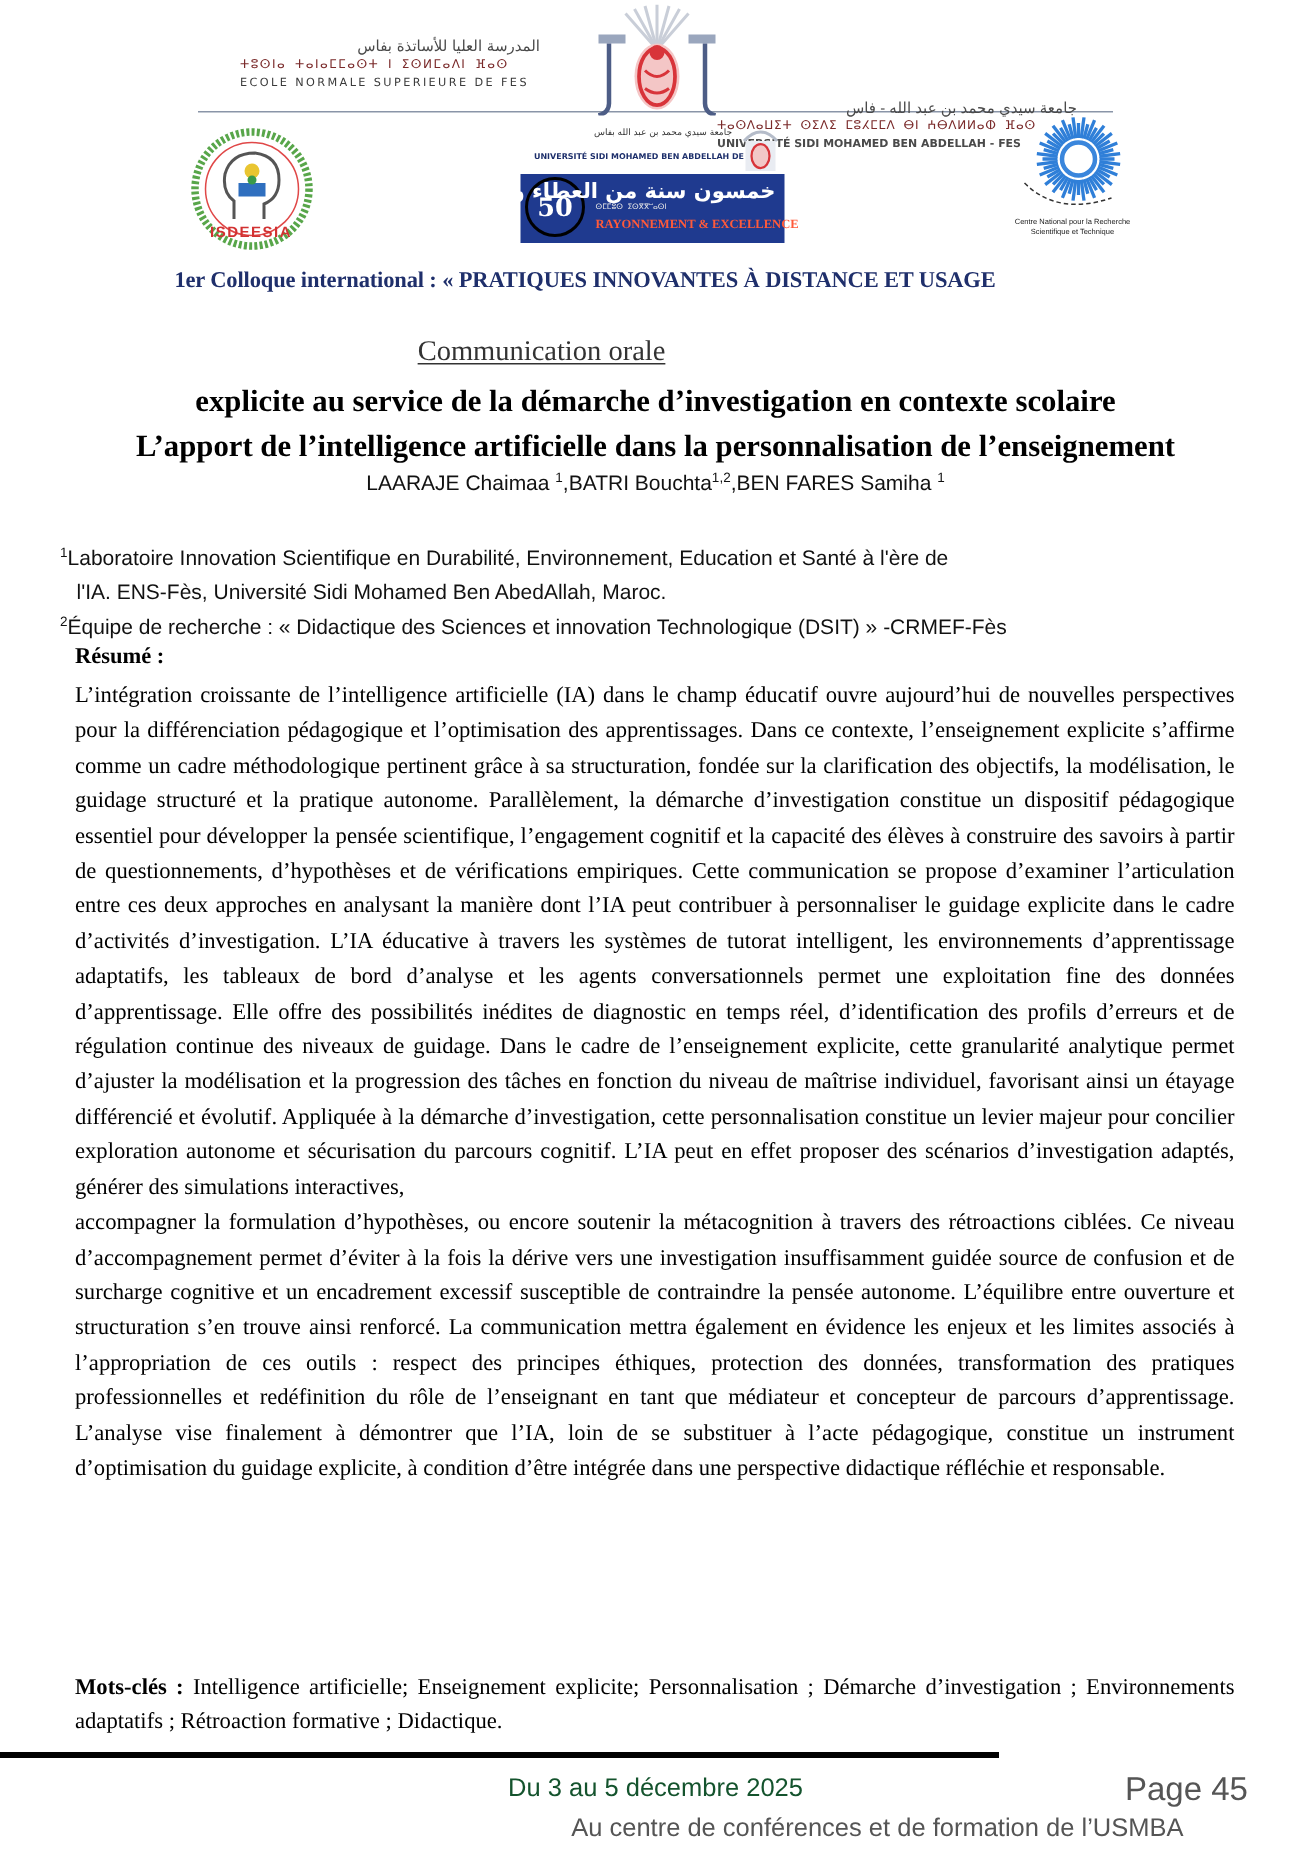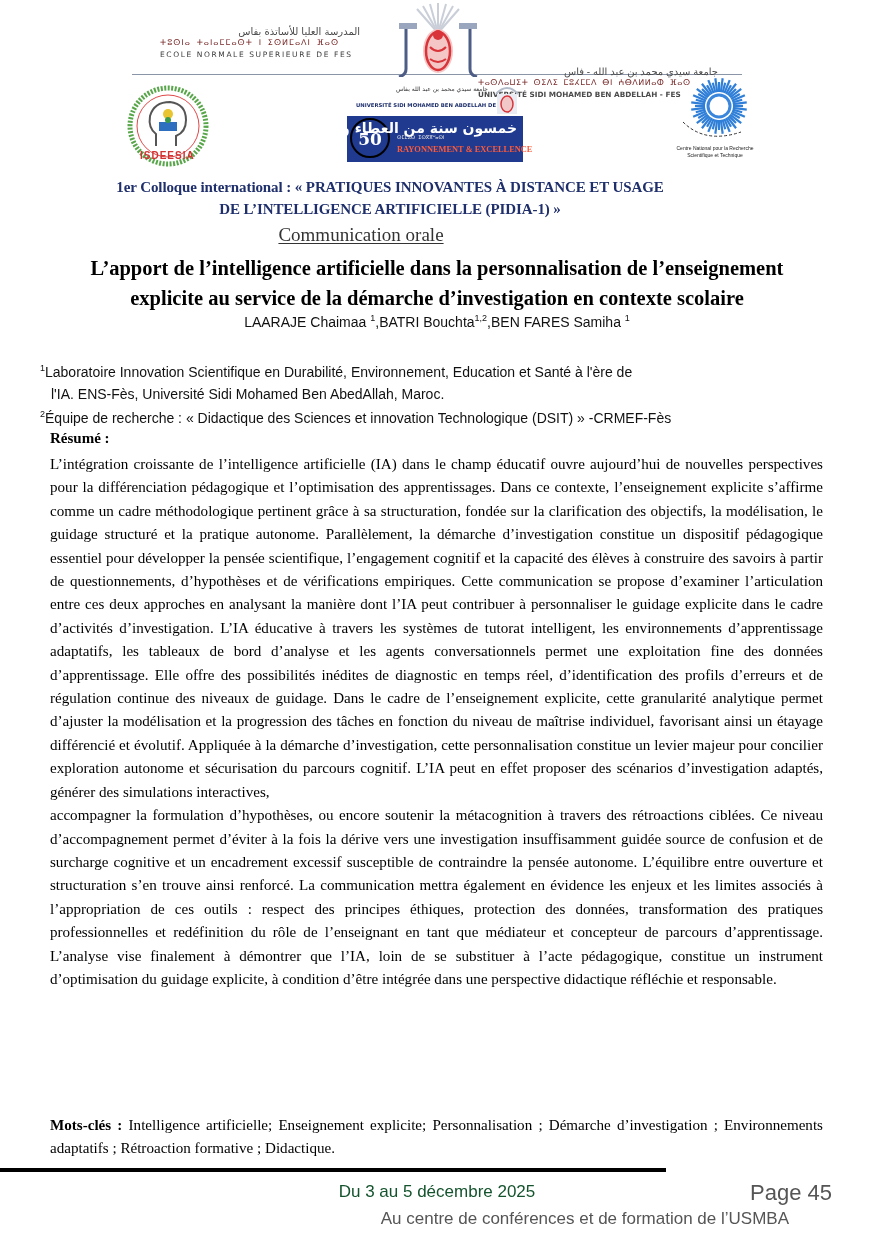--- a/index.html
+++ b/index.html
@@ -182,28 +182,27 @@
     <path d="M18 44 Q40 66 76 54" stroke="#333" stroke-width="1" fill="none" stroke-dasharray="3 2"></path>
   </svg>
   <div class="cnrst-name">
     <span>Centre National pour la Recherche</span><br>
     <span>Scientifique et Technique</span>
   </div>
 </div>
 
 <div class="colloque">
   <div>1er Colloque international : « PRATIQUES INNOVANTES À DISTANCE ET USAGE</div>
-  <div>DE L’INTELLIGENCE ARTIFICIELLE (PIDIA-1) »</div>
 </div>
 
 <div class="comm-orale">Communication orale</div>
 
 <div class="title">
+  <div>explicite au service de la démarche d’investigation en contexte scolaire</div>
   <div>L’apport de l’intelligence artificielle dans la personnalisation de l’enseignement</div>
-  <div>explicite au service de la démarche d’investigation en contexte scolaire</div>
 </div>
 
 <div class="authors">
   <span>LAARAJE Chaimaa </span><sup>1</sup><span>,</span><span>BATRI Bouchta</span><sup>1,2</sup><span>,</span><span>BEN FARES Samiha </span><sup>1</sup>
 </div>
 
 <div class="aff aff1">
   <sup>1</sup><span>Laboratoire Innovation Scientifique en Durabilité, Environnement, Education et Santé à l'ère de</span>
   <span class="indent">l'IA. ENS-Fès, Université Sidi Mohamed Ben AbedAllah, Maroc.</span>
 </div>

